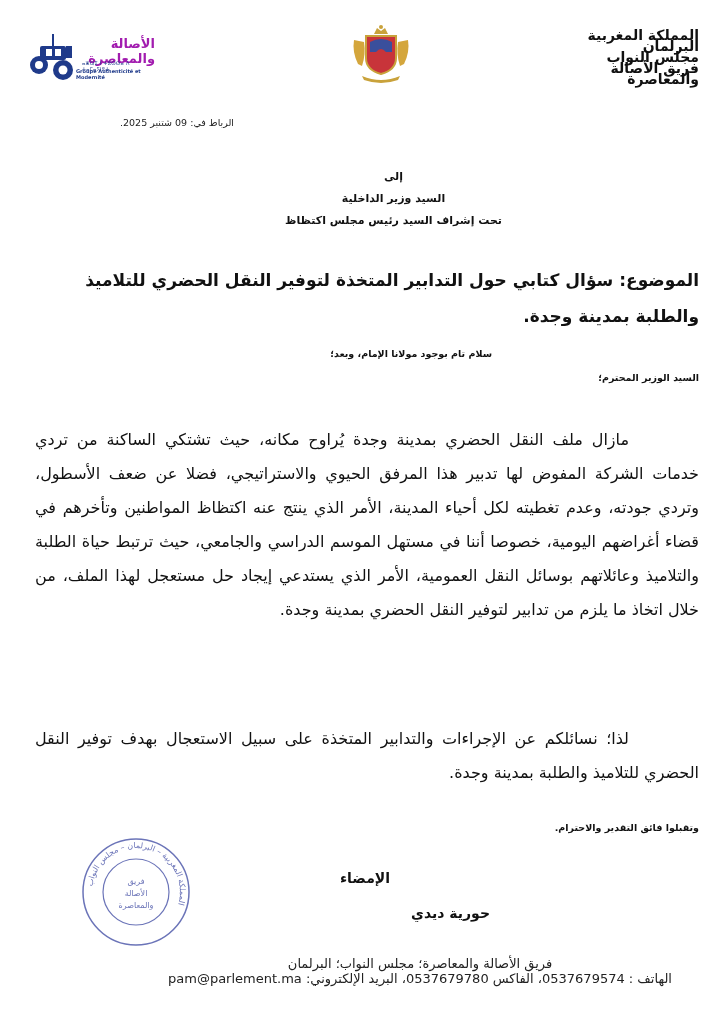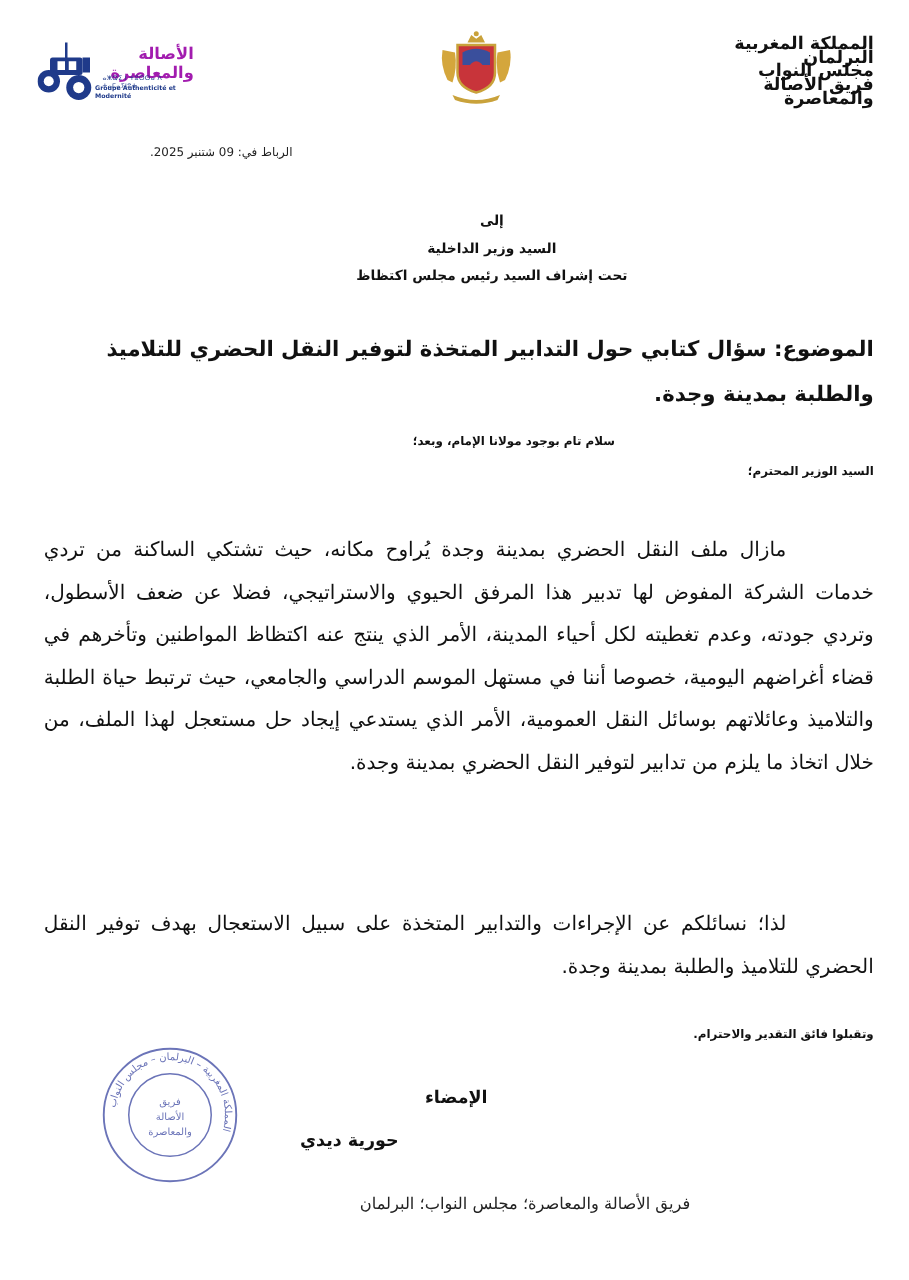--- a/index.html
+++ b/index.html
@@ -33,21 +33,21 @@
   .salute { right:28px; top:372px; font-size:9.5px; font-weight:bold; }
 
   .body-text { left:35px; right:28px; font-size:16px; line-height:34px; text-align:justify; text-align-last:right; }
   .p1 { top:423px; }
   .p2 { top:722px; }
   .p1 .indent, .p2 .indent { display:inline-block; width:70px; }
 
   .closing { right:28px; top:822px; font-size:9.5px; font-weight:bold; }
 
   .sig-label { left:240px; width:250px; text-align:center; top:870px; font-size:14px; font-weight:bold; }
-  .sig-name { left:240px; width:250px; text-align:left; top:905px; font-size:14px; font-weight:bold; }
+  .sig-name { left:240px; width:250px; text-align:right; top:905px; font-size:14px; font-weight:bold; }
 
   .stamp { left:80px; top:836px; width:112px; height:112px; }
 
   .footer { left:130px; width:580px; top:956px; text-align:center; font-size:13px; color:#222; line-height:15px; }
 </style>
 </head>
 <body>
 
 <div class="abs party-logo">
   <svg width="46" height="50" viewBox="0 0 46 50" style="position:absolute;left:0;top:2px">
@@ -118,13 +118,21 @@
     <text x="56" y="60" text-anchor="middle" font-size="8" fill="#6b74b8" font-family="DejaVu Sans, sans-serif">الأصالة</text>
     <text x="56" y="72" text-anchor="middle" font-size="8" fill="#6b74b8" font-family="DejaVu Sans, sans-serif">والمعاصرة</text>
   </svg>
 </div>
 
 <div class="abs sig-label rtl">الإمضاء</div>
 <div class="abs sig-name rtl">حورية ديدي</div>
 
 <div class="abs footer rtl">
   <div>فريق الأصالة والمعاصرة؛ مجلس النواب؛ البرلمان</div>
+  <div>
+    <span>الهاتف :</span>
+    <span>0537679574</span>،
+    <span>الفاكس</span>
+    <span>0537679780</span>،
+    <span>البريد الإلكتروني:</span>
+    <span>pam@parlement.ma</span>
+  </div>
 </div>
 
 </body></html>

